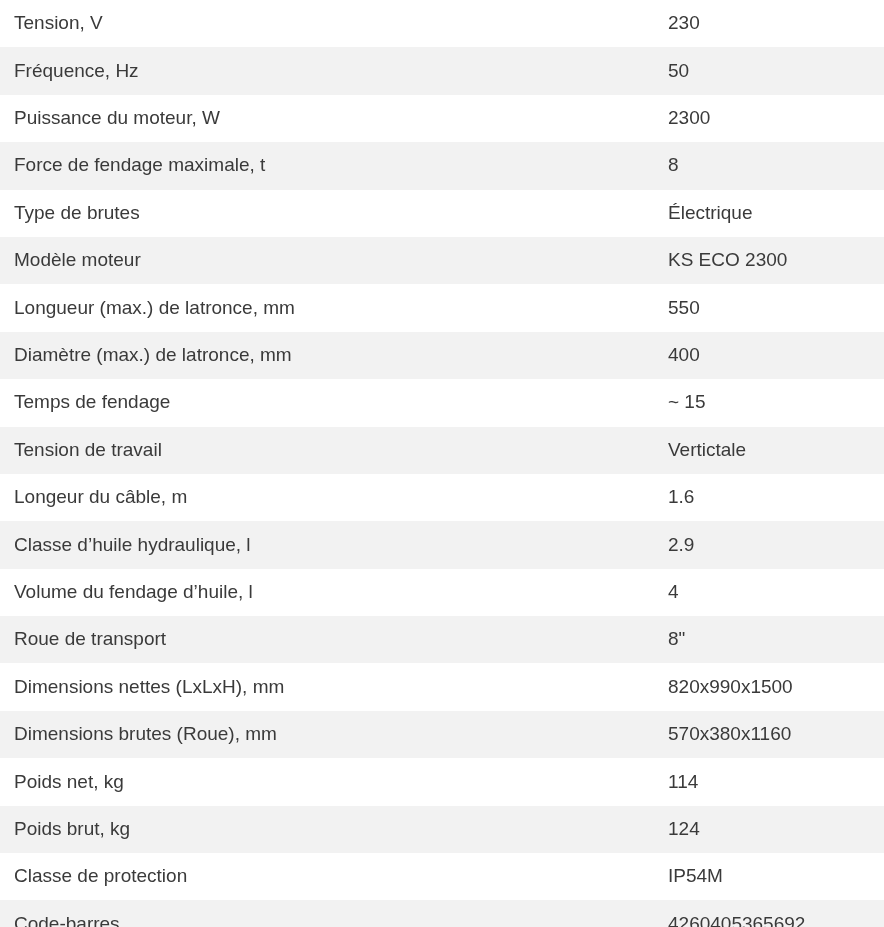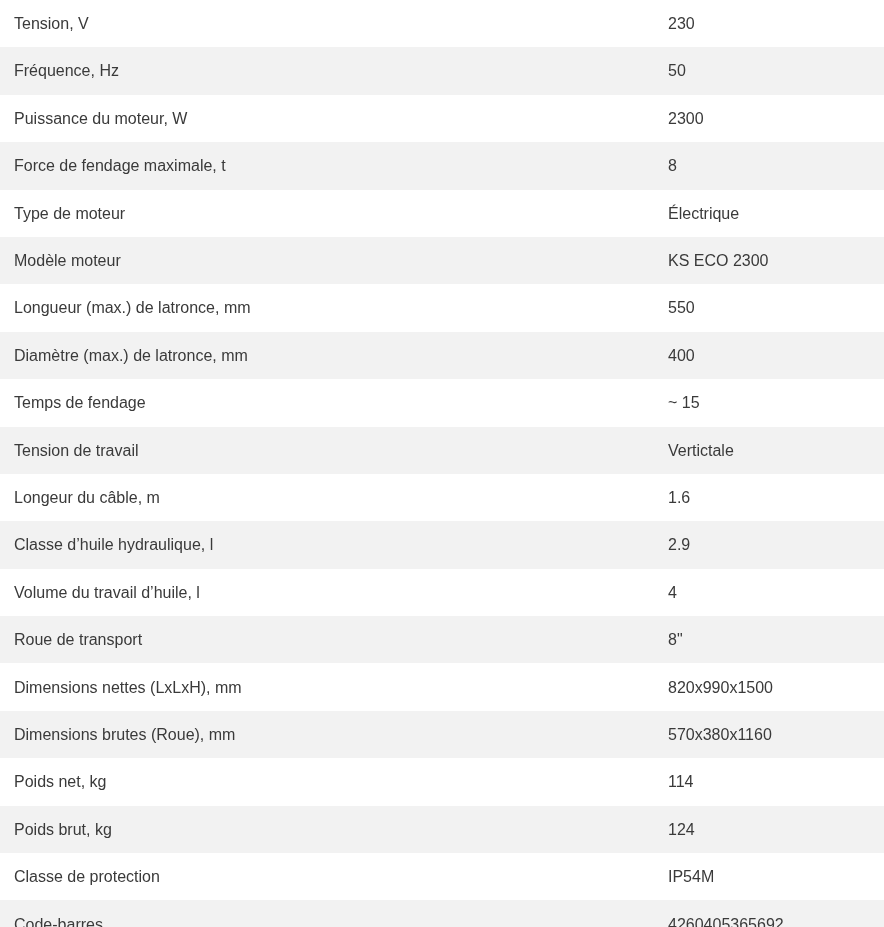--- a/index.html
+++ b/index.html
@@ -23,21 +23,21 @@
     height: 47.4px;
   }
   .spec-table tr.odd-row {
     background: #f2f2f2;
   }
   .spec-table tr.even-row {
     background: #ffffff;
   }
   .spec-table td {
     padding: 0 0 0 14px;
-    font-size: 16px;
+    font-size: 19px;
     line-height: 1.2;
     color: #3a3a3a;
     vertical-align: middle;
     font-weight: 400;
     border: none;
   }
   .spec-table td.label-cell {
     width: 640px;
   }
   .spec-table td.value-cell {
@@ -60,21 +60,21 @@
       </tr>
       <tr class="even-row">
         <td class="label-cell">Puissance du moteur, W</td>
         <td class="value-cell">2300</td>
       </tr>
       <tr class="odd-row">
         <td class="label-cell">Force de fendage maximale, t</td>
         <td class="value-cell">8</td>
       </tr>
       <tr class="even-row">
-        <td class="label-cell">Type de moteur</td>
+        <td class="label-cell">Type de brutes</td>
         <td class="value-cell">Électrique</td>
       </tr>
       <tr class="odd-row">
         <td class="label-cell">Modèle moteur</td>
         <td class="value-cell">KS ECO 2300</td>
       </tr>
       <tr class="even-row">
         <td class="label-cell">Longueur (max.) de latronce, mm</td>
         <td class="value-cell">550</td>
       </tr>
@@ -92,21 +92,21 @@
       </tr>
       <tr class="even-row">
         <td class="label-cell">Longeur du câble, m</td>
         <td class="value-cell">1.6</td>
       </tr>
       <tr class="odd-row">
         <td class="label-cell">Classe d’huile hydraulique, l</td>
         <td class="value-cell">2.9</td>
       </tr>
       <tr class="even-row">
-        <td class="label-cell">Volume du travail d’huile, l</td>
+        <td class="label-cell">Volume du fendage d’huile, l</td>
         <td class="value-cell">4</td>
       </tr>
       <tr class="odd-row">
         <td class="label-cell">Roue de transport</td>
         <td class="value-cell">8"</td>
       </tr>
       <tr class="even-row">
         <td class="label-cell">Dimensions nettes (LxLxH), mm</td>
         <td class="value-cell">820x990x1500</td>
       </tr>

